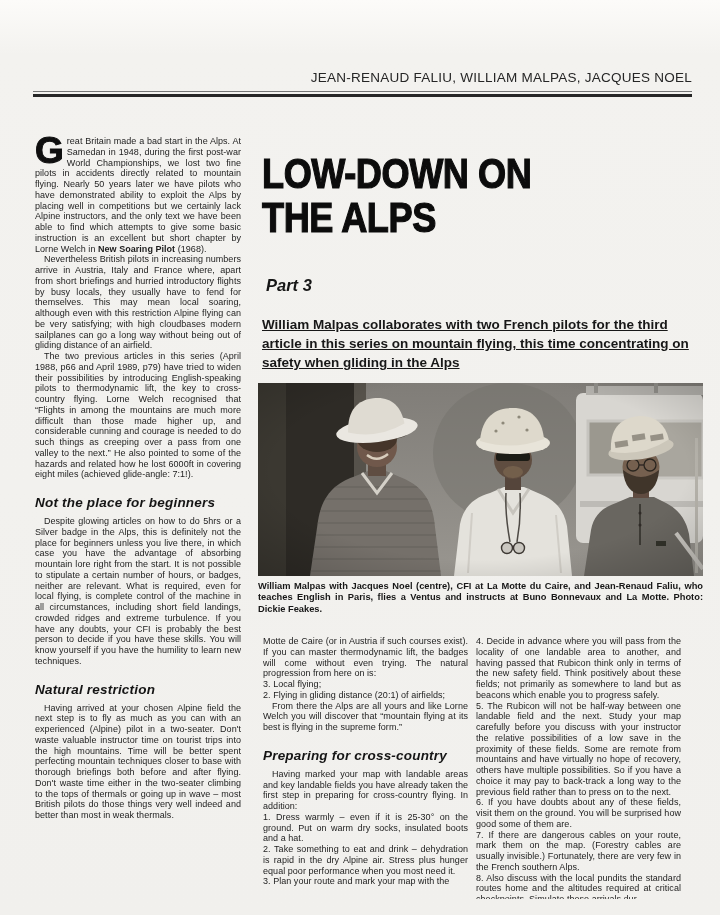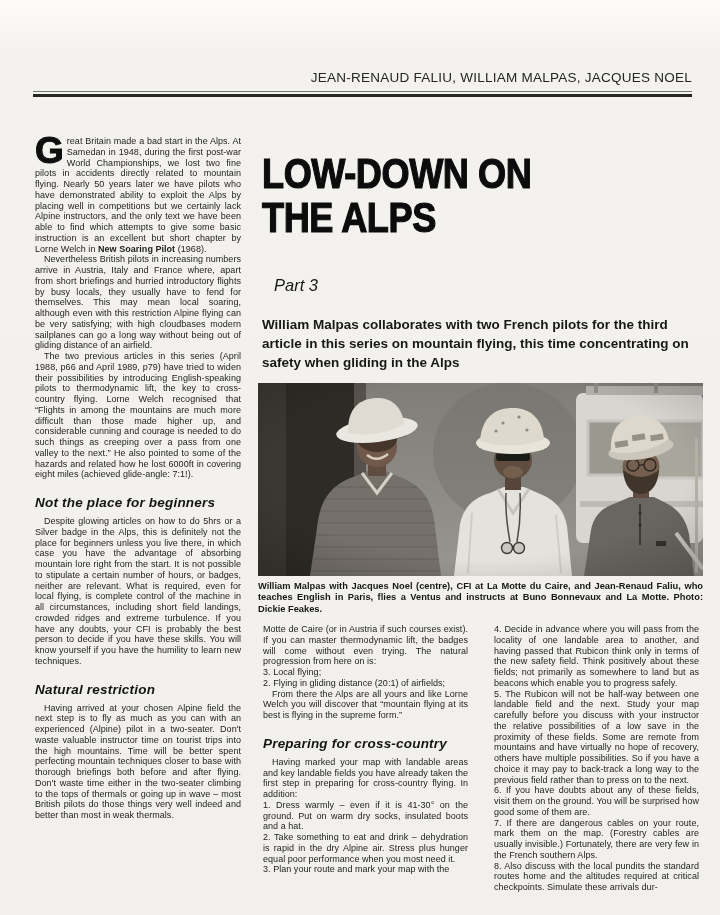--- a/index.html
+++ b/index.html
@@ -35,32 +35,32 @@
     -webkit-text-stroke:1px #0f0f0f;
   }
   
   .right-region { position:absolute; left:258px; top:152px; width:445px; bottom:16px; overflow:hidden; }
   .title {
     margin:0 0 0 4px; font-weight:bold; font-size:42px; line-height:44px;
     color:#0c0c0c; letter-spacing:-.5px;
     -webkit-text-stroke:1.2px #0c0c0c;
     transform:scaleX(.86); transform-origin:left top; white-space:nowrap;
   }
-  .part { margin:36px 0 0 16px; font-style:italic; font-weight:normal; font-size:16.5px; color:#161616; }
+  .part { margin:36px 0 0 8px; font-style:italic; font-weight:bold; font-size:16.5px; color:#161616; }
   .standfirst {
     margin:20px 0 0 4px; width:433px; font-weight:bold;
-    font-size:13.5px; line-height:19px; color:#181818; text-align:left;
+    font-size:13.5px; line-height:19px; color:#181818; text-align:left;text-decoration:underline;
   }
   .photo { margin-top:11px; width:445px; height:193px; line-height:0; }
   .photo svg { width:445px; height:193px; display:block; }
   .caption {
     margin:5px 0 0 0; width:445px; font-weight:bold;
     font-size:9.3px; line-height:11.4px; text-align:justify; color:#171717;
   }
-  .cols { display:flex; gap:26px; margin:9px 0 0 5px; }
+  .cols { display:flex; gap:8px; margin:21px 0 0 5px; }
   .col { width:205px; }
 </style>
 </head>
 <body>
 
 <div class="page">
 
   <div class="byline">JEAN-RENAUD FALIU, WILLIAM MALPAS, JACQUES NOEL</div>
   <div class="rule"></div>
 
@@ -193,21 +193,21 @@
 
     <div class="cols bodytext">
 
       <div class="col">
         <p>Motte de Caire (or in Austria if such courses exist). If you can master thermodynamic lift, the badges will come without even trying. The natural progression from here on is:</p>
         <p>3. Local flying;</p>
         <p>2. Flying in gliding distance (20:1) of airfields;</p>
         <p class="ind">From there the Alps are all yours and like Lorne Welch you will discover that “mountain flying at its best is flying in the supreme form.”</p>
         <h3 class="sec">Preparing for cross-country</h3>
         <p class="ind">Having marked your map with landable areas and key landable fields you have already taken the first step in preparing for cross-country flying. In addition:</p>
-        <p>1. Dress warmly – even if it is 41-30° on the ground. Put on warm dry socks, insulated boots and a hat.</p>
+        <p>1. Dress warmly – even if it is 25-30° on the ground. Put on warm dry socks, insulated boots and a hat.</p>
         <p>2. Take something to eat and drink – dehydration is rapid in the dry Alpine air. Stress plus hunger equal poor performance when you most need it.</p>
         <p>3. Plan your route and mark your map with the</p>
       </div>
 
       <div class="col">
         <p>4. Decide in advance where you will pass from the locality of one landable area to another, and having passed that Rubicon think only in terms of the new safety field. Think positively about these fields; not primarily as somewhere to land but as beacons which enable you to progress safely.</p>
         <p>5. The Rubicon will not be half-way between one landable field and the next. Study your map carefully before you discuss with your instructor the relative possibilities of a low save in the proximity of these fields. Some are remote from mountains and have virtually no hope of recovery, others have multiple possibilities. So if you have a choice it may pay to back-track a long way to the previous field rather than to press on to the next.</p>
         <p>6. If you have doubts about any of these fields, visit them on the ground. You will be surprised how good some of them are.</p>
         <p>7. If there are dangerous cables on your route, mark them on the map. (Forestry cables are usually invisible.) Fortunately, there are very few in the French southern Alps.</p>
         <p>8. Also discuss with the local pundits the standard routes home and the altitudes required at critical checkpoints. Simulate these arrivals dur-</p>

